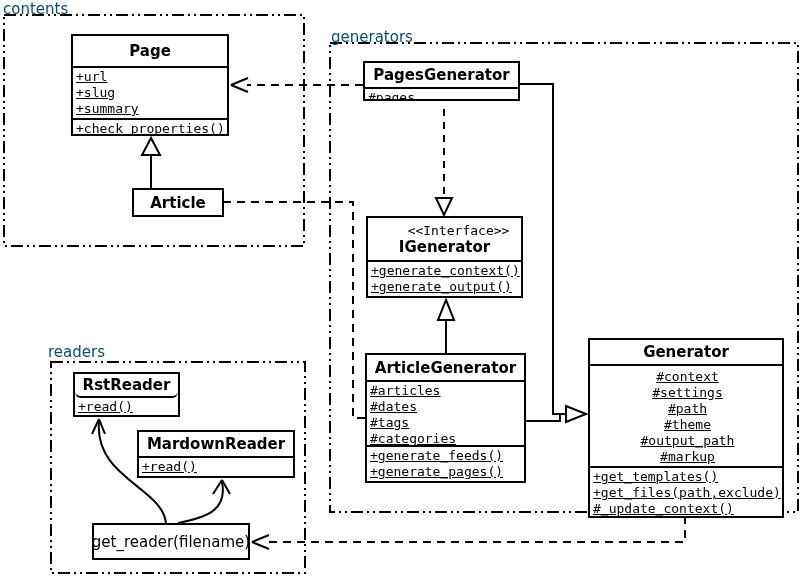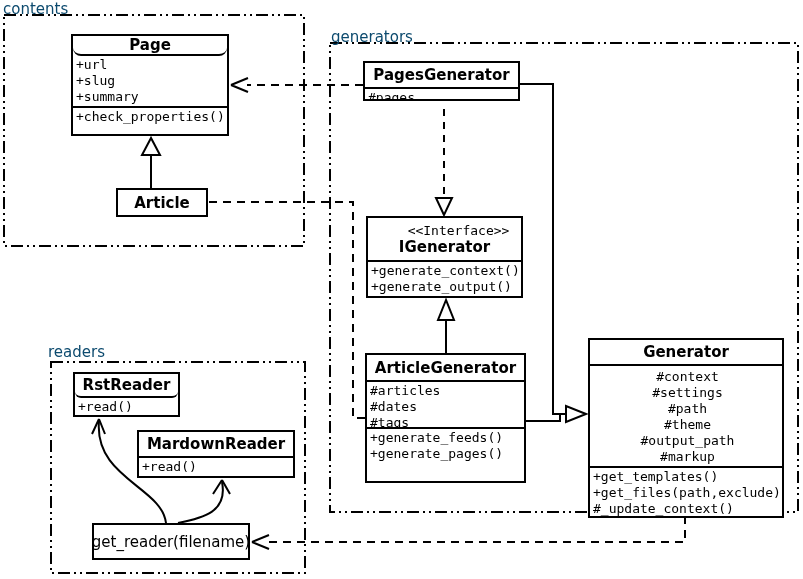--- a/index.html
+++ b/index.html
@@ -48,20 +48,21 @@
     font-weight: normal;
     line-height: 15px;
     margin-left: 28px;
   }
   .uml-sec {
     font: 13px "DejaVu Sans Mono", monospace;
     box-sizing: border-box;
     padding: 1px 0 9px 3px;
     overflow: hidden;
     flex: 0 0 auto;
+    text-decoration: underline;
   }
   .uml-sec.bb { border-bottom: 2px solid #000; }
   .uml-sec.grow { flex: 1 1 auto; }
   .uml-line {
     height: 16px;
     line-height: 16px;
     white-space: pre;
   }
   .plain-box-label {
     font: 15px "DejaVu Sans", sans-serif;
@@ -129,32 +130,32 @@
       <path d="M 178,523 C 203,518 228,512 222,482"></path>
       <path d="M 213,494 L 222,480 M 230,494 L 222,480"></path>
     </g>
   </svg>
 
   <div class="pkg-label" style="left:3px; top:0px;">contents</div>
   <div class="pkg-label" style="left:331px; top:28px;">generators</div>
   <div class="pkg-label" style="left:48px; top:343px;">readers</div>
 
   <div class="uml-box" style="left:71px; top:34px; width:158px; height:102px;">
-    <div class="uml-title bb" style="height:20px;border-radius:8px;">Page</div>
+    <div class="uml-title bb" style="height:32px;">Page</div>
     <div class="uml-sec bb" style="height:52px;">
       <div class="uml-line">+url</div>
       <div class="uml-line">+slug</div>
       <div class="uml-line">+summary</div>
     </div>
     <div class="uml-sec grow">
       <div class="uml-line">+check_properties()</div>
     </div>
   </div>
 
-  <div class="uml-box" style="left:116px; top:188px; width:92px; height:29px;">
+  <div class="uml-box" style="left:132px; top:188px; width:92px; height:29px;">
     <div class="uml-title" style="flex:1 1 auto;">Article</div>
   </div>
 
   <div class="uml-box" style="left:363px; top:61px; width:157px; height:40px;">
     <div class="uml-title bb" style="height:26px;">PagesGenerator</div>
     <div class="uml-sec grow">
       <div class="uml-line">#pages</div>
     </div>
   </div>
 
@@ -164,21 +165,21 @@
       <span>IGenerator</span>
     </div>
     <div class="uml-sec grow">
       <div class="uml-line">+generate_context()</div>
       <div class="uml-line">+generate_output()</div>
     </div>
   </div>
 
   <div class="uml-box" style="left:365px; top:353px; width:161px; height:130px;">
     <div class="uml-title bb" style="height:27px;">ArticleGenerator</div>
-    <div class="uml-sec bb" style="height:47px;">
+    <div class="uml-sec bb" style="height:65px;">
       <div class="uml-line">#articles</div>
       <div class="uml-line">#dates</div>
       <div class="uml-line">#tags</div>
       <div class="uml-line">#categories</div>
     </div>
     <div class="uml-sec grow">
       <div class="uml-line">+generate_feeds()</div>
       <div class="uml-line">+generate_pages()</div>
     </div>
   </div>

